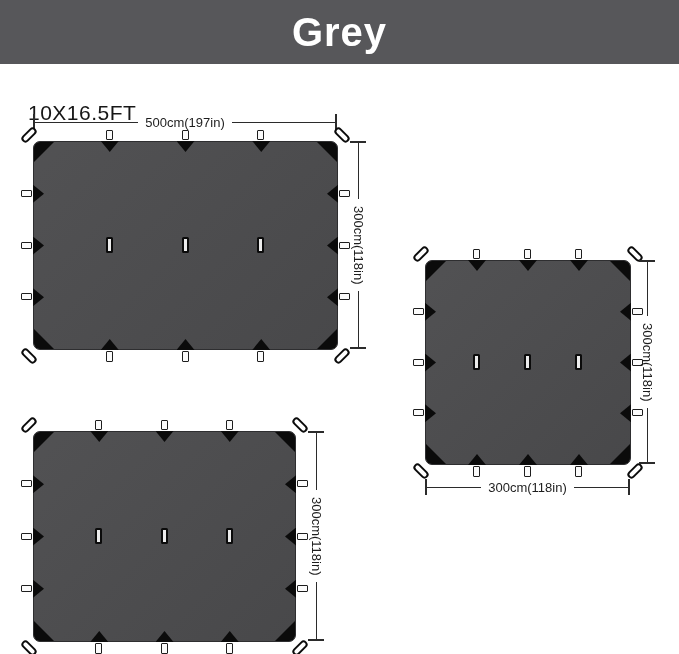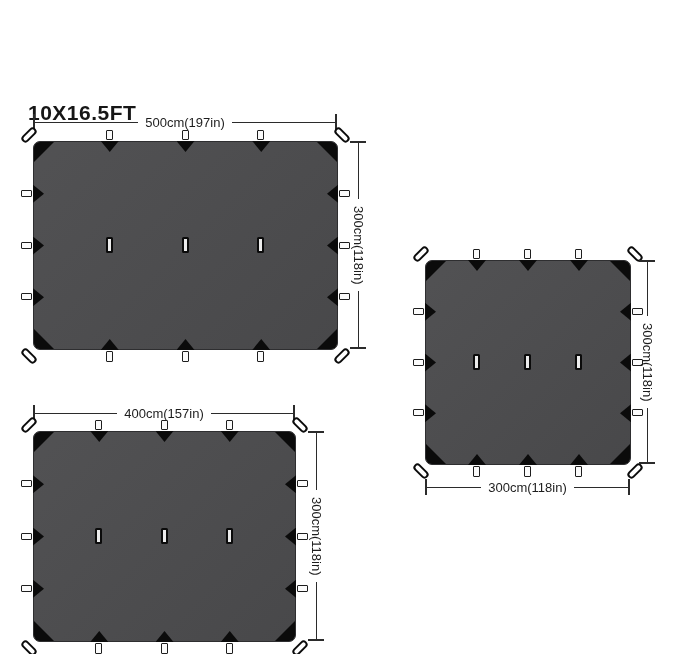--- a/index.html
+++ b/index.html
@@ -9,21 +9,21 @@
   }
   
   .banner{
     position:absolute;left:0;top:0;width:679px;height:64px;
     background:var(--banner-bg,#57575A);
     display:flex;align-items:center;justify-content:center;
   }
   .banner-label{color:#fff;font-size:40px;font-weight:bold;letter-spacing:1px;}
   
   .tarp-title{
-    position:absolute;font-size:21px;font-weight:bold;color:#161616;letter-spacing:.5px;
+    position:absolute;font-size:21px;font-weight:normal;color:#161616;letter-spacing:.5px;
     white-space:nowrap;line-height:1;
   }
   .title-1{left:28px;top:85px;}
   .title-2{left:413px;top:216px;}
   .title-3{left:28px;top:376px;}
   
   .tarp{
     position:absolute;background:var(--tarp-fill,#4C4C4E);
     border:1px solid var(--tarp-edge,#2E2E30);border-radius:7px;
     background-image:linear-gradient(135deg,rgba(255,255,255,.03),rgba(0,0,0,.05));
@@ -80,20 +80,23 @@
   .vdim-2{left:639px;top:260px;height:204px;}
   .hdim-2{left:425px;top:479px;width:205px;}
   .hdim-3{left:33px;top:405px;width:262px;}
   .vdim-3{left:308px;top:431px;height:210px;}
 </style>
 </head>
 <body>
 
 <div class="canvas">
 
+  <header class="banner">
+    <span class="banner-label">Grey</span>
+  </header>
 
   <h2 class="tarp-title title-1">10X16.5FT</h2>
   <div class="hdim hdim-1">
     <span class="tick"></span>
       <span class="seg"></span>
       <span class="dim-label">500cm(197in)</span>
       <span class="seg"></span>
       <span class="tick"></span>
   </div>
   <div class="tarp tarp-1">
@@ -238,27 +241,20 @@
       <span class="tick"></span>
   </div>
   <div class="hdim hdim-2">
     <span class="tick"></span>
       <span class="seg"></span>
       <span class="dim-label">300cm(118in)</span>
       <span class="seg"></span>
       <span class="tick"></span>
   </div>
 
-  <div class="hdim hdim-3">
-    <span class="tick"></span>
-      <span class="seg"></span>
-      <span class="dim-label">400cm(157in)</span>
-      <span class="seg"></span>
-      <span class="tick"></span>
-  </div>
   <div class="tarp tarp-3">
       <div class="skin">
         <div class="patch patch-tl"></div>
         <div class="patch patch-tr"></div>
         <div class="patch patch-bl"></div>
         <div class="patch patch-br"></div>
       </div>
       <div class="loop loop-tl"></div>
       <div class="loop loop-tr"></div>
       <div class="loop loop-bl"></div>

